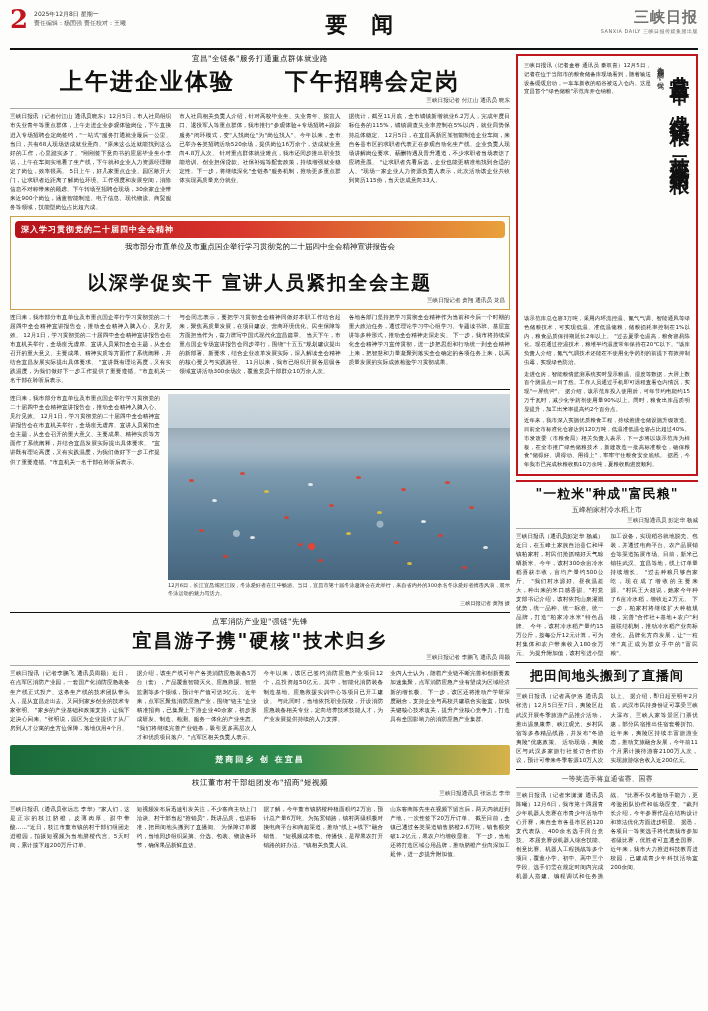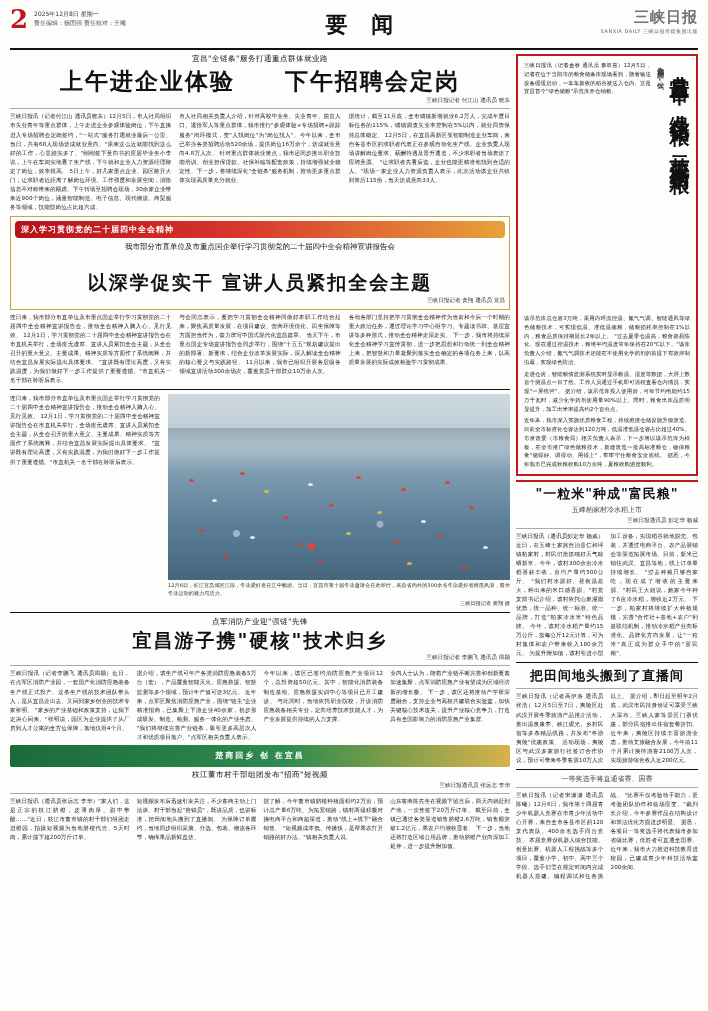--- a/index.html
+++ b/index.html
@@ -80,21 +80,21 @@
     height:250px;margin:0 auto;
   }
   .vkicker{writing-mode:vertical-rl;text-orientation:upright;font-size:7px;letter-spacing:1px;color:#333;height:96px;}
   .vrow{display:flex;flex-direction:row-reverse;justify-content:flex-start;gap:4px;}
   .framed .txt{font-size:5.4px;}
 
   .sec-title{font-family:"DejaVu Serif","Liberation Serif",serif;font-weight:bold;text-align:center;}
   .red-rule{border-top:2px solid #c0161d;margin:4px 0 3px;}
 
   .ad-strip{
-    margin:3px 0;height:22px;border-radius:2px;
+    margin:3px 0;height:30px;border-radius:2px;
     background:linear-gradient(90deg,#1b6b3a 0%,#2e8b4e 55%,#d8b24a 100%);
     color:#fff;font-size:8px;font-weight:bold;letter-spacing:2px;
     display:flex;align-items:center;justify-content:center;
   }
 </style>
 </head>
 <body>
 
 <div class="page">
 

